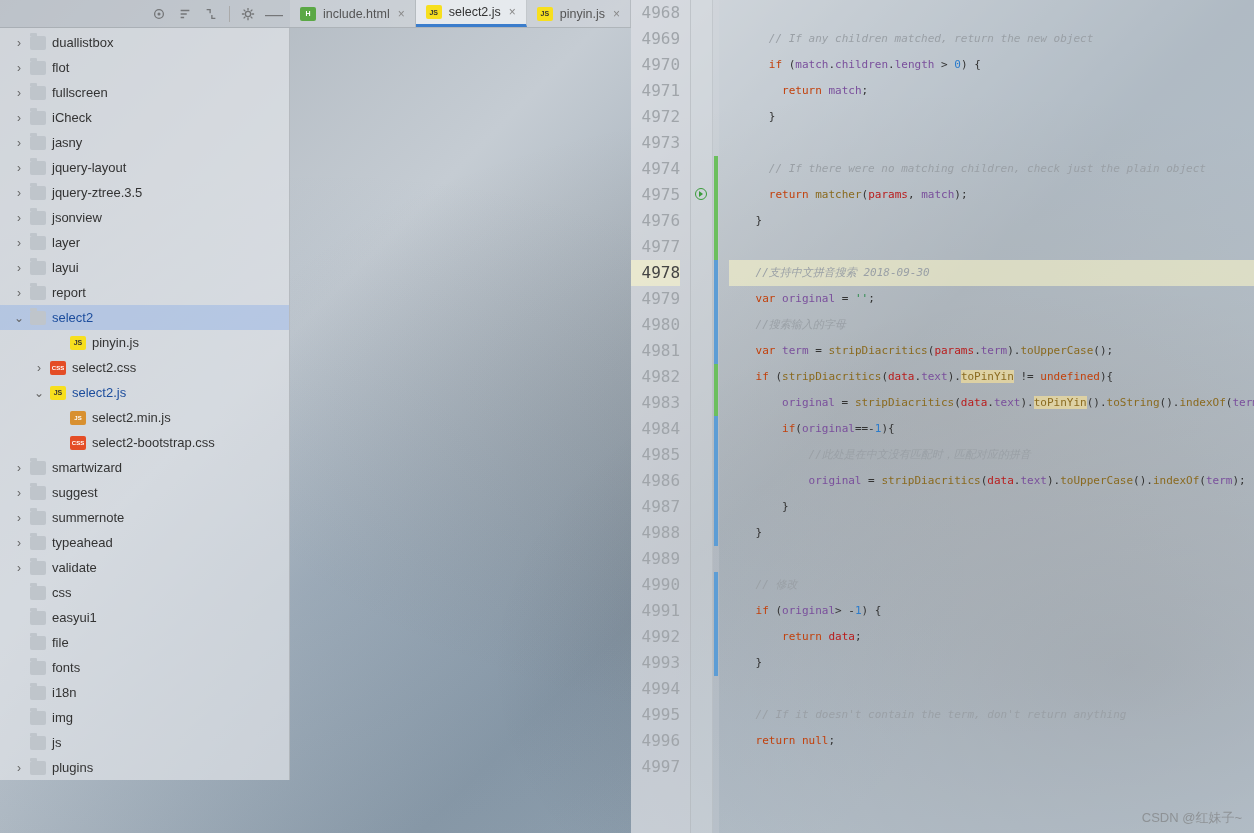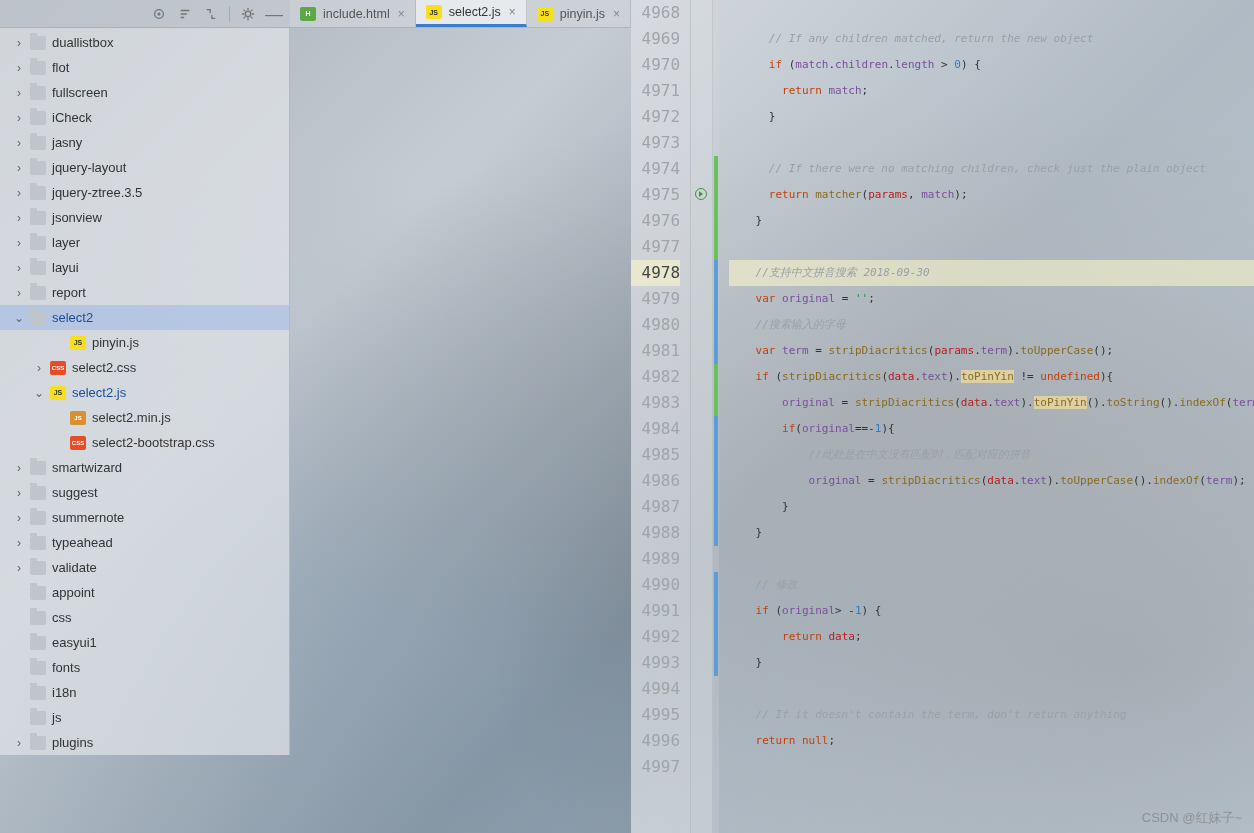--- a/index.html
+++ b/index.html
@@ -281,41 +281,46 @@
             <span class="tree-label">typeahead</span>
           </div>
           <div class="tree-item indent-1">
             <span class="tree-arrow">›</span>
             <span class="folder-icon"></span>
             <span class="tree-label">validate</span>
           </div>
           <div class="tree-item indent-1">
             <span class="tree-arrow none"></span>
             <span class="folder-icon"></span>
-            <span class="tree-label">appoint</span>
-          </div>
-          <div class="tree-item indent-1">
-            <span class="tree-arrow none"></span>
-            <span class="folder-icon"></span>
             <span class="tree-label">css</span>
           </div>
           <div class="tree-item indent-1">
             <span class="tree-arrow none"></span>
             <span class="folder-icon"></span>
             <span class="tree-label">easyui1</span>
           </div>
           <div class="tree-item indent-1">
             <span class="tree-arrow none"></span>
             <span class="folder-icon"></span>
+            <span class="tree-label">file</span>
+          </div>
+          <div class="tree-item indent-1">
+            <span class="tree-arrow none"></span>
+            <span class="folder-icon"></span>
             <span class="tree-label">fonts</span>
           </div>
           <div class="tree-item indent-1">
             <span class="tree-arrow none"></span>
             <span class="folder-icon"></span>
             <span class="tree-label">i18n</span>
+          </div>
+          <div class="tree-item indent-1">
+            <span class="tree-arrow none"></span>
+            <span class="folder-icon"></span>
+            <span class="tree-label">img</span>
           </div>
           <div class="tree-item indent-1">
             <span class="tree-arrow none"></span>
             <span class="folder-icon"></span>
             <span class="tree-label">js</span>
           </div>
           <div class="tree-item indent-1">
             <span class="tree-arrow">›</span>
             <span class="folder-icon"></span>
             <span class="tree-label">plugins</span>

